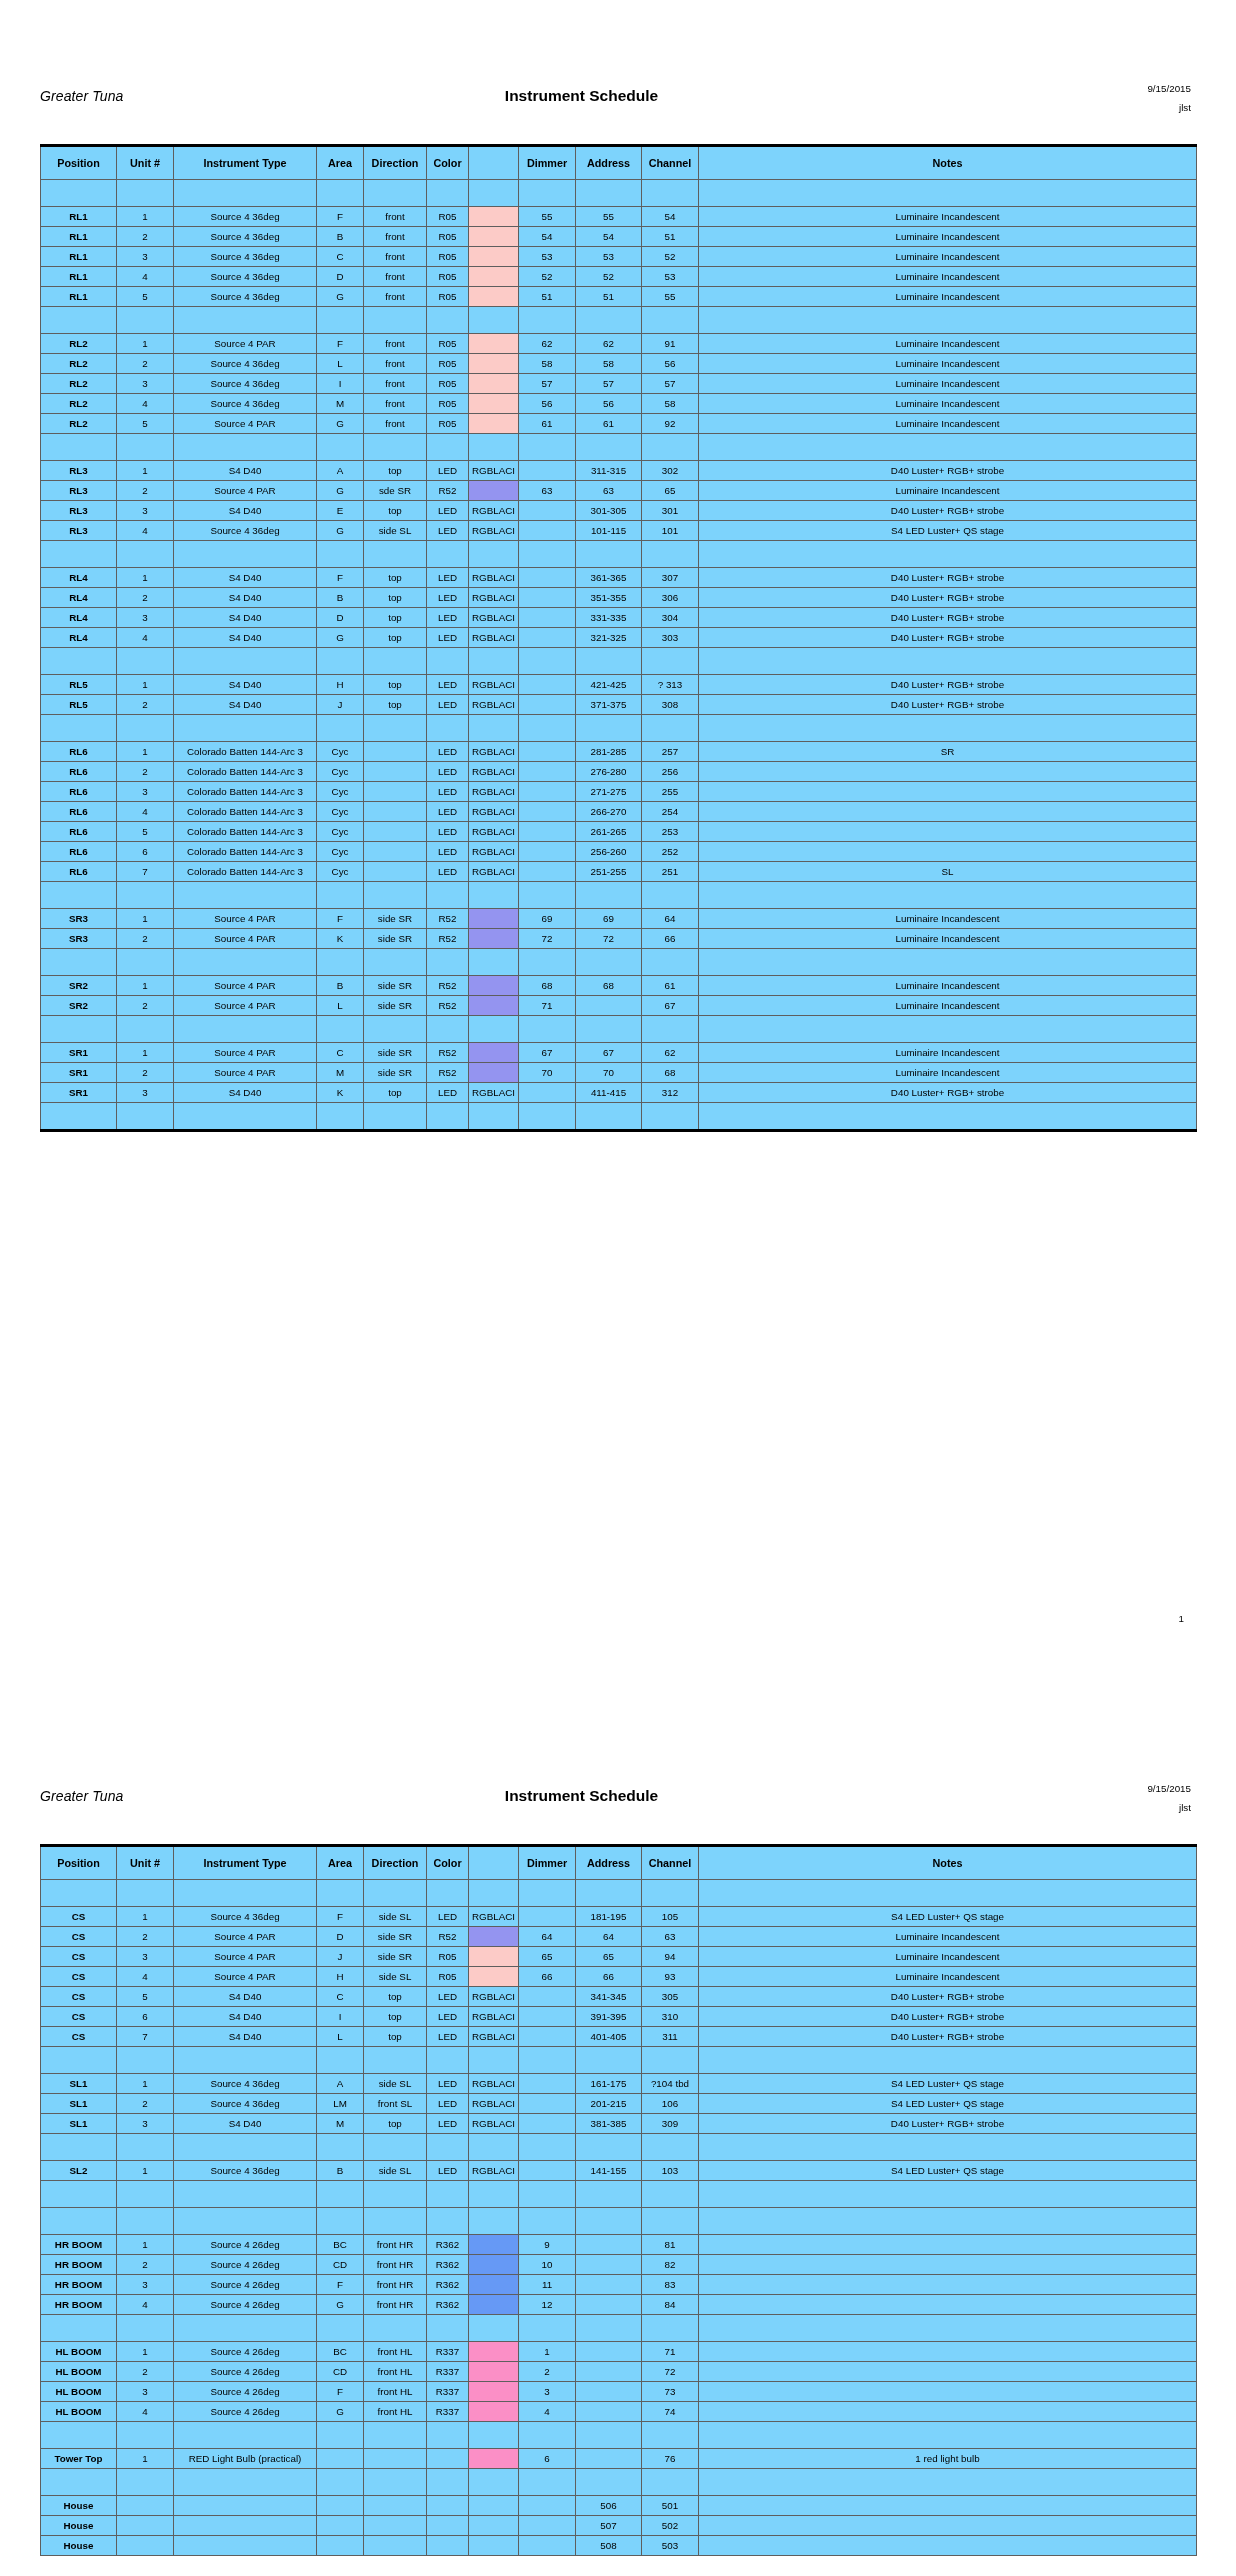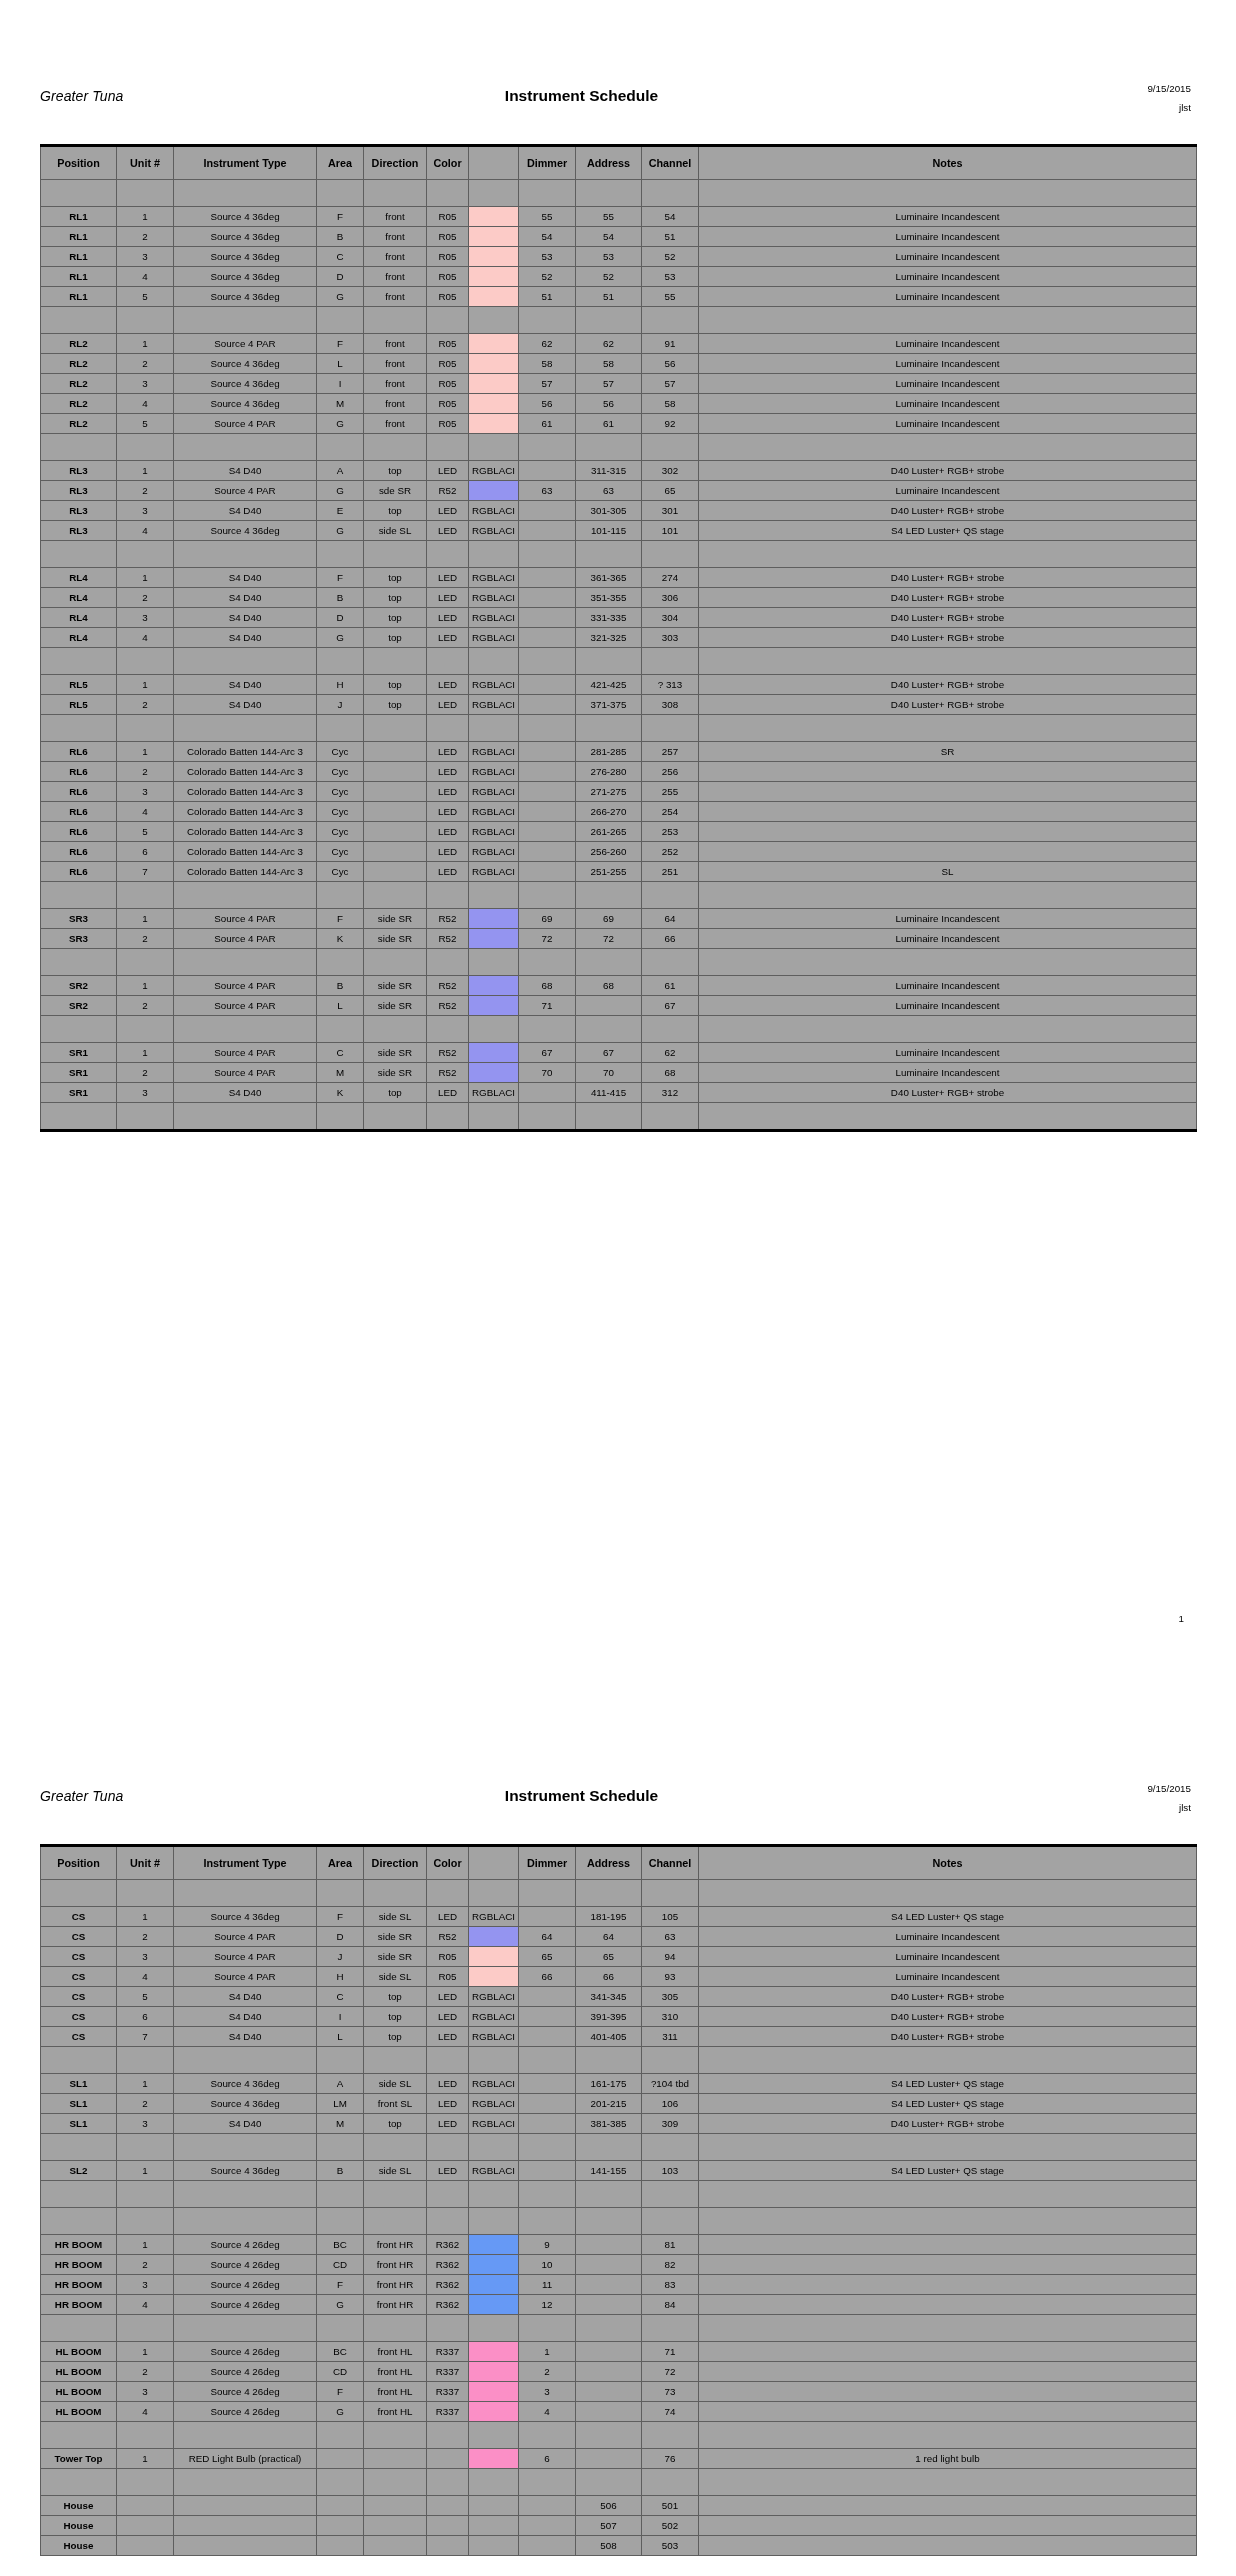--- a/index.html
+++ b/index.html
@@ -55,21 +55,21 @@
   .hdr-date { display: block; }
   .hdr-initials { display: block; }
 
   table.sched {
     position: absolute;
     left: 40px;
     top: 144px;
     width: 1156px;
     border-collapse: collapse;
     table-layout: fixed;
-    background: #a3a3a3;
+    background: #7dd3fc;
   }
   table.sched td, table.sched th {
     border: 0.5px solid #5e5e5e;
     padding: 0;
     height: 19px;
     font-size: 9.8px;
     text-align: center;
     vertical-align: middle;
     overflow: hidden;
     white-space: nowrap;
@@ -390,21 +390,21 @@
           <tr class="data">
             <td class="c-pos">RL4</td>
             <td>1</td>
             <td>S4 D40</td>
             <td>F</td>
             <td>top</td>
             <td>LED</td>
             <td class="swatch-none">RGBLACI</td>
             <td></td>
             <td>361-365</td>
-            <td>274</td>
+            <td>307</td>
             <td>D40 Luster+  RGB+ strobe</td>
           </tr>
           <tr class="data">
             <td class="c-pos">RL4</td>
             <td>2</td>
             <td>S4 D40</td>
             <td>B</td>
             <td>top</td>
             <td>LED</td>
             <td class="swatch-none">RGBLACI</td>

